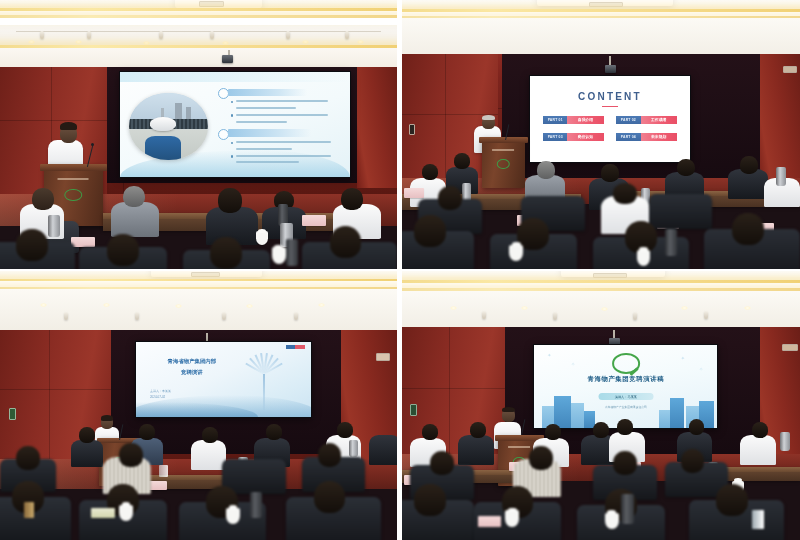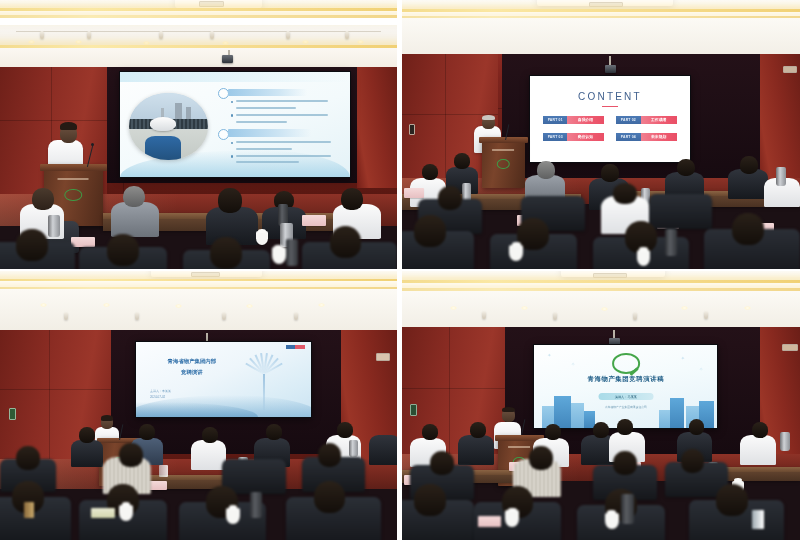--- a/index.html
+++ b/index.html
@@ -87,21 +87,21 @@
   .sec-head{position:absolute;height:7%;border-radius:1px;
             background:linear-gradient(90deg,#9cc9e8,#cfe6f4 65%,rgba(207,230,244,0));}
   .sec-icon{position:absolute;width:9px;height:9px;border-radius:50%;
             border:1.4px solid #7fb6de;background:rgba(255,255,255,.65);}
   .bline{position:absolute;height:2px;border-radius:1px;background:#8fb8cf;opacity:.78;}
   .bdot{position:absolute;width:2.5px;height:2.5px;border-radius:50%;background:#5a93bb;}
 
   
   .slideB{position:absolute;inset:0;background:#ffffff;}
   .slideB .ctitle{position:absolute;left:0;right:0;top:17%;text-align:center;
-                  color:#3f5f8d;font-weight:400;letter-spacing:2.2px;}
+                  color:#3f5f8d;font-weight:700;letter-spacing:2.2px;}
   .slideB .crule{position:absolute;left:50%;transform:translateX(-50%);
                  width:16px;height:1.6px;background:#e8556b;}
   .part-row{position:absolute;display:flex;align-items:center;}
   .part-tag{height:100%;background:linear-gradient(#4c7ab5,#3f6aa3);
             color:#eaf1fa;display:flex;align-items:center;justify-content:center;
             font-weight:700;letter-spacing:.2px;}
   .part-label{height:100%;flex:1;background:linear-gradient(90deg,#f07f90,#ee5a70 60%,#e94f66);
               color:#fff;display:flex;align-items:center;justify-content:center;
               font-weight:700;}
 

